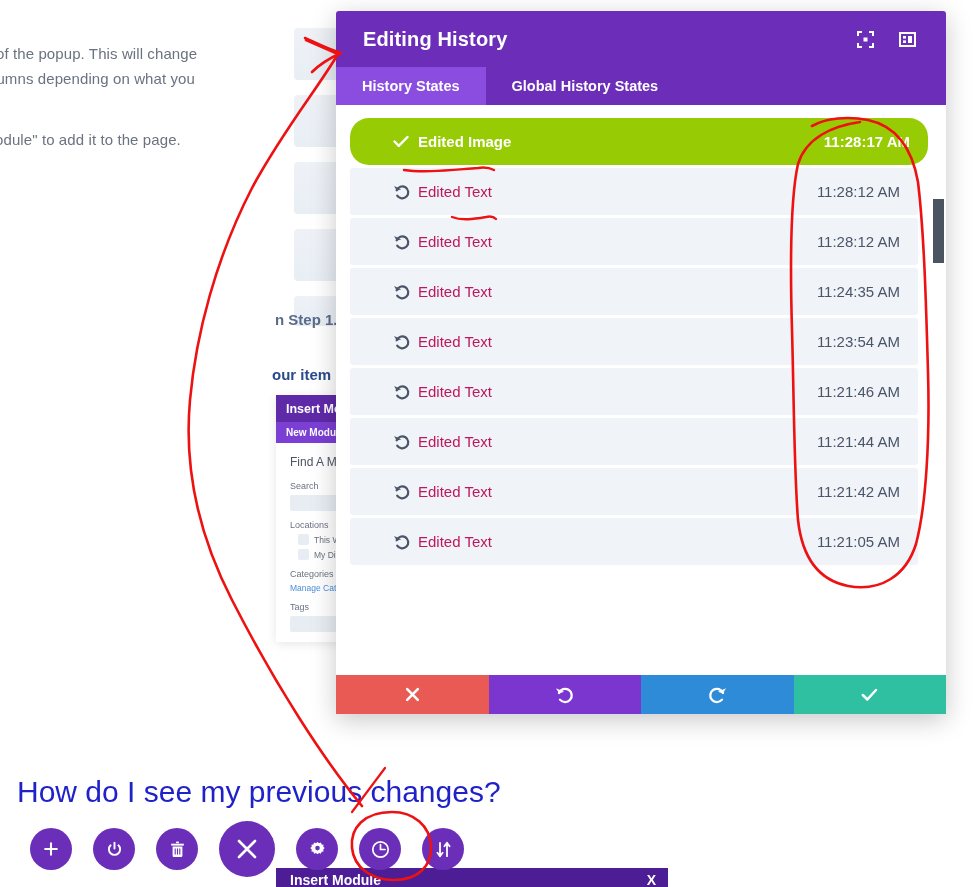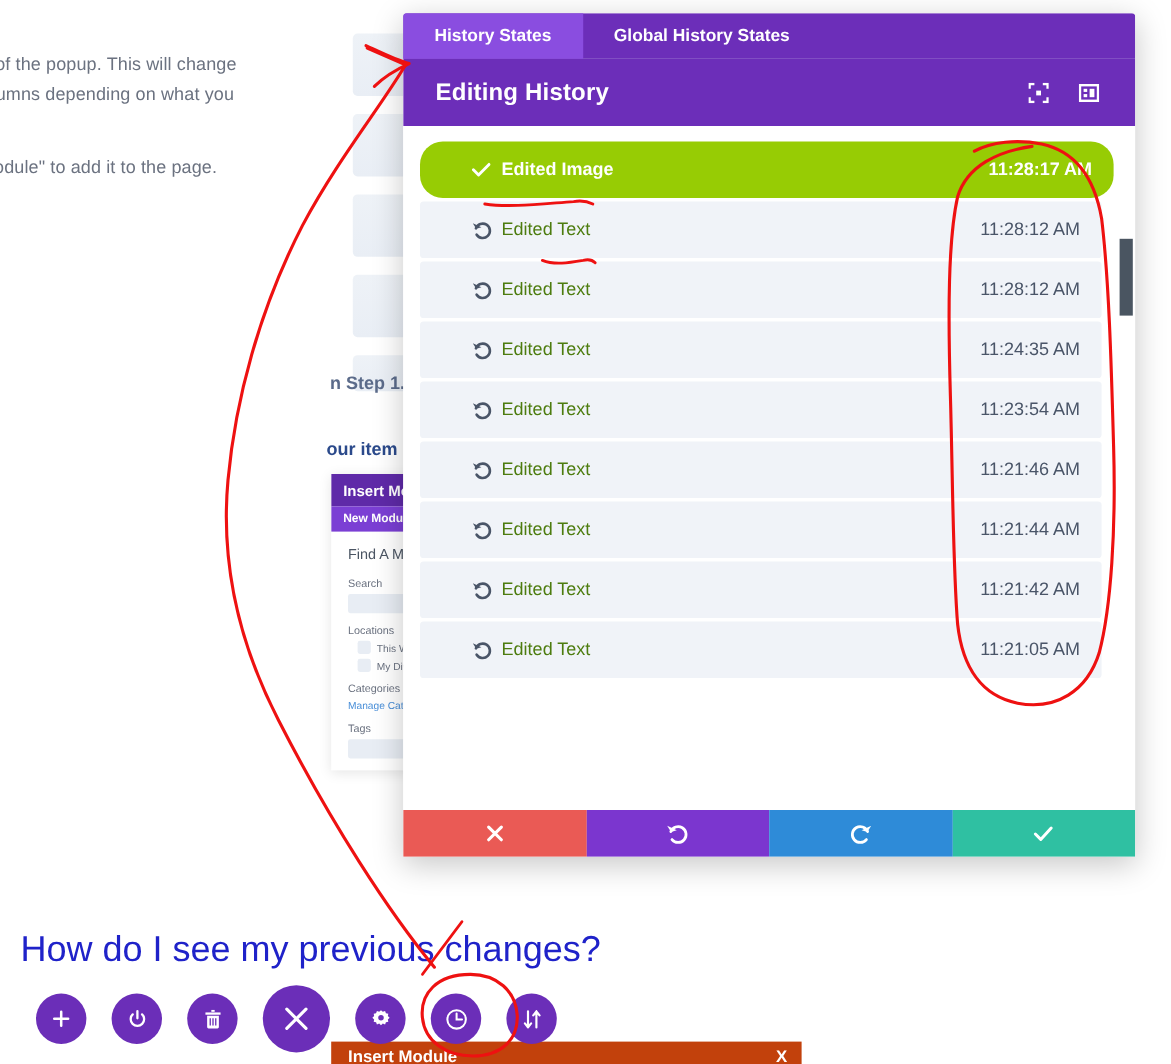--- a/index.html
+++ b/index.html
@@ -115,21 +115,21 @@
     margin-top: 3px;
   }
 
   
   #bottom-strip {
     position: absolute;
     left: 276px;
     top: 868px;
     width: 392px;
     height: 19px;
-    background: #c2410c;
+    background: #4c1d95;
     color: #fff;
     font-size: 14px;
     font-weight: bold;
     display: flex;
     align-items: flex-start;
     justify-content: space-between;
     padding: 4px 12px 0 14px;
     overflow: hidden;
   }
 
@@ -210,21 +210,21 @@
   .state-row .row-icon {
     position: absolute;
     left: 42px;
     top: 50%;
     transform: translateY(-50%);
     width: 18px; height: 18px;
     display: flex; align-items: center; justify-content: center;
   }
   .state-label {
     font-size: 15px;
-    color: #4d7c0f;
+    color: #be185d;
     margin-left: 30px;
     white-space: nowrap;
   }
   .state-time {
     margin-left: auto;
     font-size: 15px;
     color: #4a5568;
     white-space: nowrap;
   }
   .state-row.active {
@@ -358,45 +358,45 @@
   </div>
 </div>
 
 <div id="bottom-strip">
   <span>Insert Module</span>
   <span>X</span>
 </div>
 
 <div id="history-modal">
 
-  <div id="modal-tabs">
-    <div class="tab active">History States</div>
-    <div class="tab">Global History States</div>
-  </div>
-
   <div id="modal-header">
     <div id="modal-title">Editing History</div>
 
     <div class="header-icon">
       <svg width="17" height="17" viewBox="0 0 17 17">
         <path d="M1 5V1h4M12 1h4v4M16 12v4h-4M5 16H1v-4" fill="none" stroke="#ffffff" stroke-width="2"></path>
         <rect x="6.5" y="6.5" width="4" height="4" fill="#ffffff"></rect>
       </svg>
     </div>
 
     <div class="header-icon">
       <svg width="17" height="15" viewBox="0 0 17 15">
         <rect x="1" y="1" width="15" height="13" fill="none" stroke="#ffffff" stroke-width="2"></rect>
         <rect x="4" y="4" width="3" height="2.6" fill="#ffffff"></rect>
         <rect x="4" y="8.4" width="3" height="2.6" fill="#ffffff"></rect>
         <rect x="9" y="4" width="4" height="7" fill="#ffffff"></rect>
       </svg>
     </div>
   </div>
 
+  <div id="modal-tabs">
+    <div class="tab active">History States</div>
+    <div class="tab">Global History States</div>
+  </div>
+
   <div id="list-wrap">
     <div id="list">
 
       <div class="state-row active">
         <span class="row-icon">
           <svg width="16" height="13" viewBox="0 0 16 13">
             <path d="M1.5 6.5L5.8 10.8 14.5 2" fill="none" stroke="#ffffff" stroke-width="2.4" stroke-linecap="round" stroke-linejoin="round"></path>
           </svg>
         </span>
         <span class="state-label">Edited Image</span>

